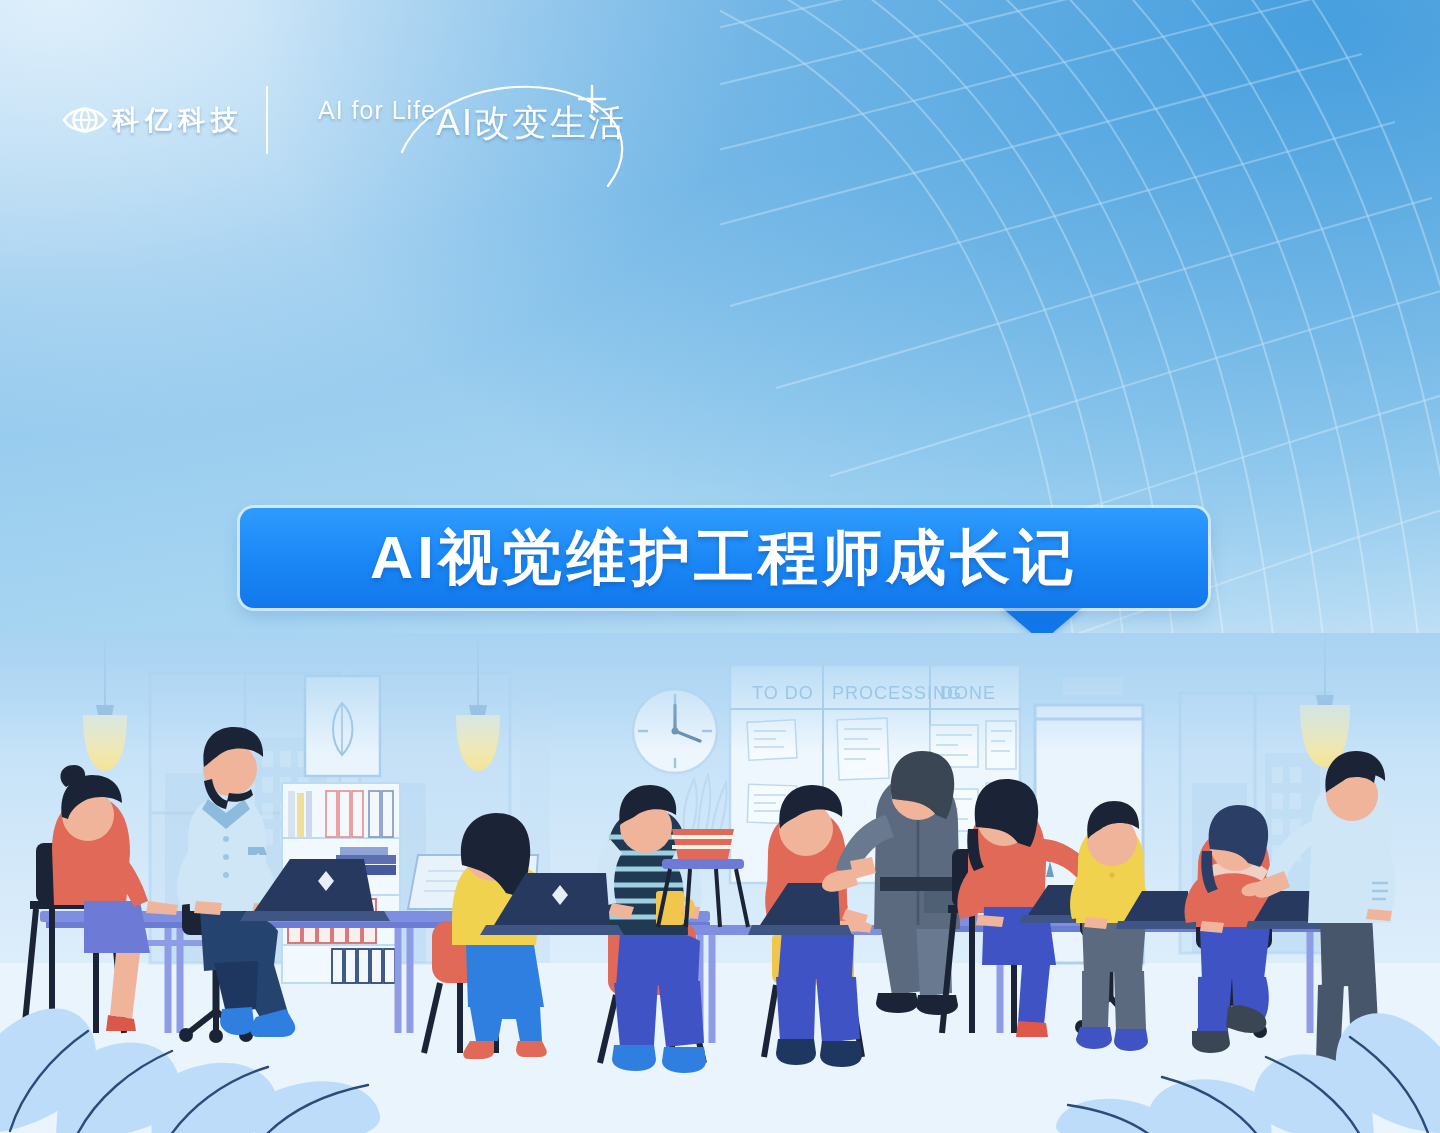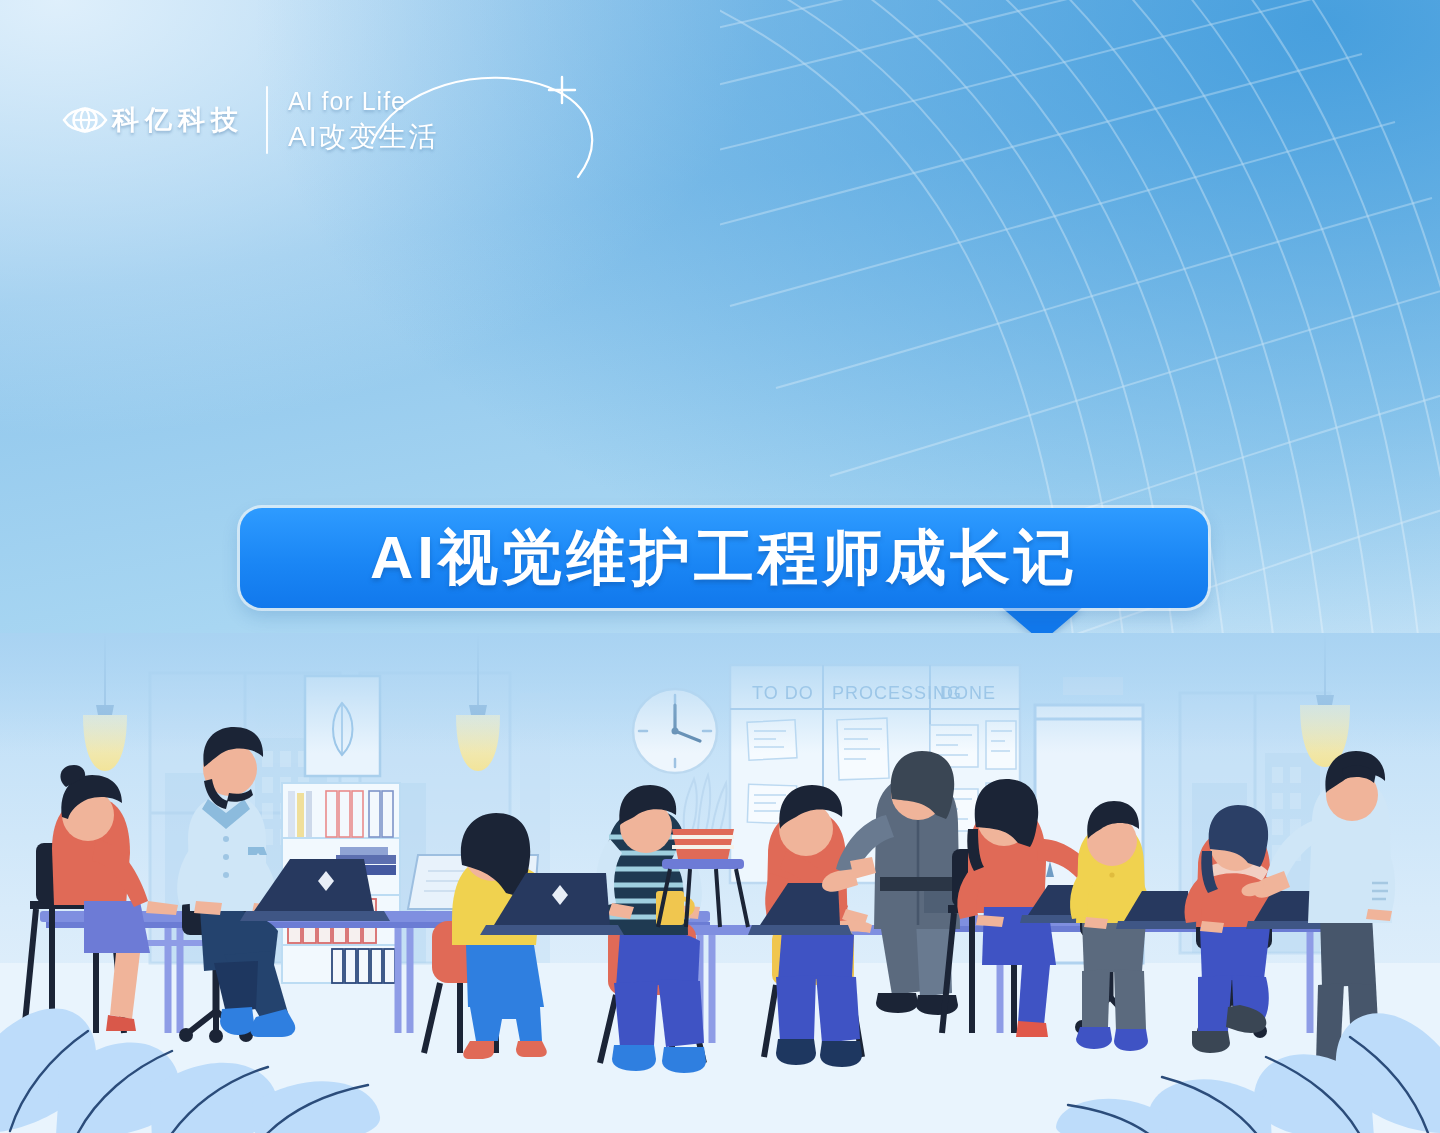--- a/index.html
+++ b/index.html
@@ -21,38 +21,38 @@
   
   .logo{position:absolute;left:62px;top:74px;display:flex;align-items:center;height:92px;}
   .logo-left{display:flex;flex-direction:column;justify-content:center;}
   .logo-row1{display:flex;align-items:center;gap:4px;}
   .eye-icon{width:46px;height:34px;flex:0 0 auto;}
   .cn-name{font-size:27px;font-weight:700;color:#ffffff;letter-spacing:6px;
     text-shadow:0 2px 3px rgba(40,90,140,.35);line-height:1;}
   .en-name{font-size:34px;font-weight:800;color:#ffffff;letter-spacing:3px;
     text-shadow:0 2px 3px rgba(40,90,140,.35);line-height:1;margin-top:7px;}
   .logo-divider{width:2px;height:68px;background:rgba(255,255,255,.92);margin:0 20px 0 22px;border-radius:2px;}
-  .logo-right{position:relative;display:flex;flex-direction:column;justify-content:space-between;}
+  .logo-right{position:relative;display:flex;flex-direction:row;justify-content:space-between;margin-left:30px;}
   .slogan-en{font-size:25px;color:#fff;letter-spacing:1px;line-height:1.15;
     text-shadow:0 2px 3px rgba(40,90,140,.3);font-weight:400;}
-  .slogan-cn{font-size:28px;color:#fff;letter-spacing:2px;line-height:1.15;margin-top:6px;
+  .slogan-cn{font-size:36px;color:#fff;letter-spacing:2px;line-height:1.15;margin-top:6px;
     text-shadow:0 2px 3px rgba(40,90,140,.3);font-weight:400;}
   .swoosh{position:absolute;left:78px;top:-22px;width:260px;height:118px;pointer-events:none;}
 
   
   .headline{position:absolute;left:0;right:0;top:330px;text-align:center;
     font-size:124px;font-weight:900;line-height:1;letter-spacing:4px;
     color:#2490e2;
     -webkit-text-stroke:12px #ffffff;paint-order:stroke fill;
     text-shadow:0 6px 10px rgba(46,110,170,.22);
     white-space:nowrap;}
 
   
   .banner-wrap{position:absolute;left:240px;top:508px;width:968px;height:100px;}
-  .banner{position:absolute;inset:0;border-radius:22px;
+  .banner{position:absolute;inset:0;border-radius:14px;
     background:linear-gradient(180deg,#2e9bff 0%,#1a86f5 55%,#1178ec 100%);
     box-shadow:0 0 0 3px rgba(255,255,255,.55),0 8px 18px rgba(30,95,165,.22);
     display:flex;align-items:center;justify-content:center;}
   .banner-text{font-size:60px;font-weight:700;color:#fff;letter-spacing:4px;
     text-shadow:0 3px 4px rgba(12,70,140,.35);white-space:nowrap;}
   .banner-tail{position:absolute;left:760px;top:98px;width:0;height:0;
     border-left:42px solid transparent;border-right:42px solid transparent;
     border-top:36px solid #1178ec;
     filter:drop-shadow(0 3px 3px rgba(30,95,165,.25));}
 

